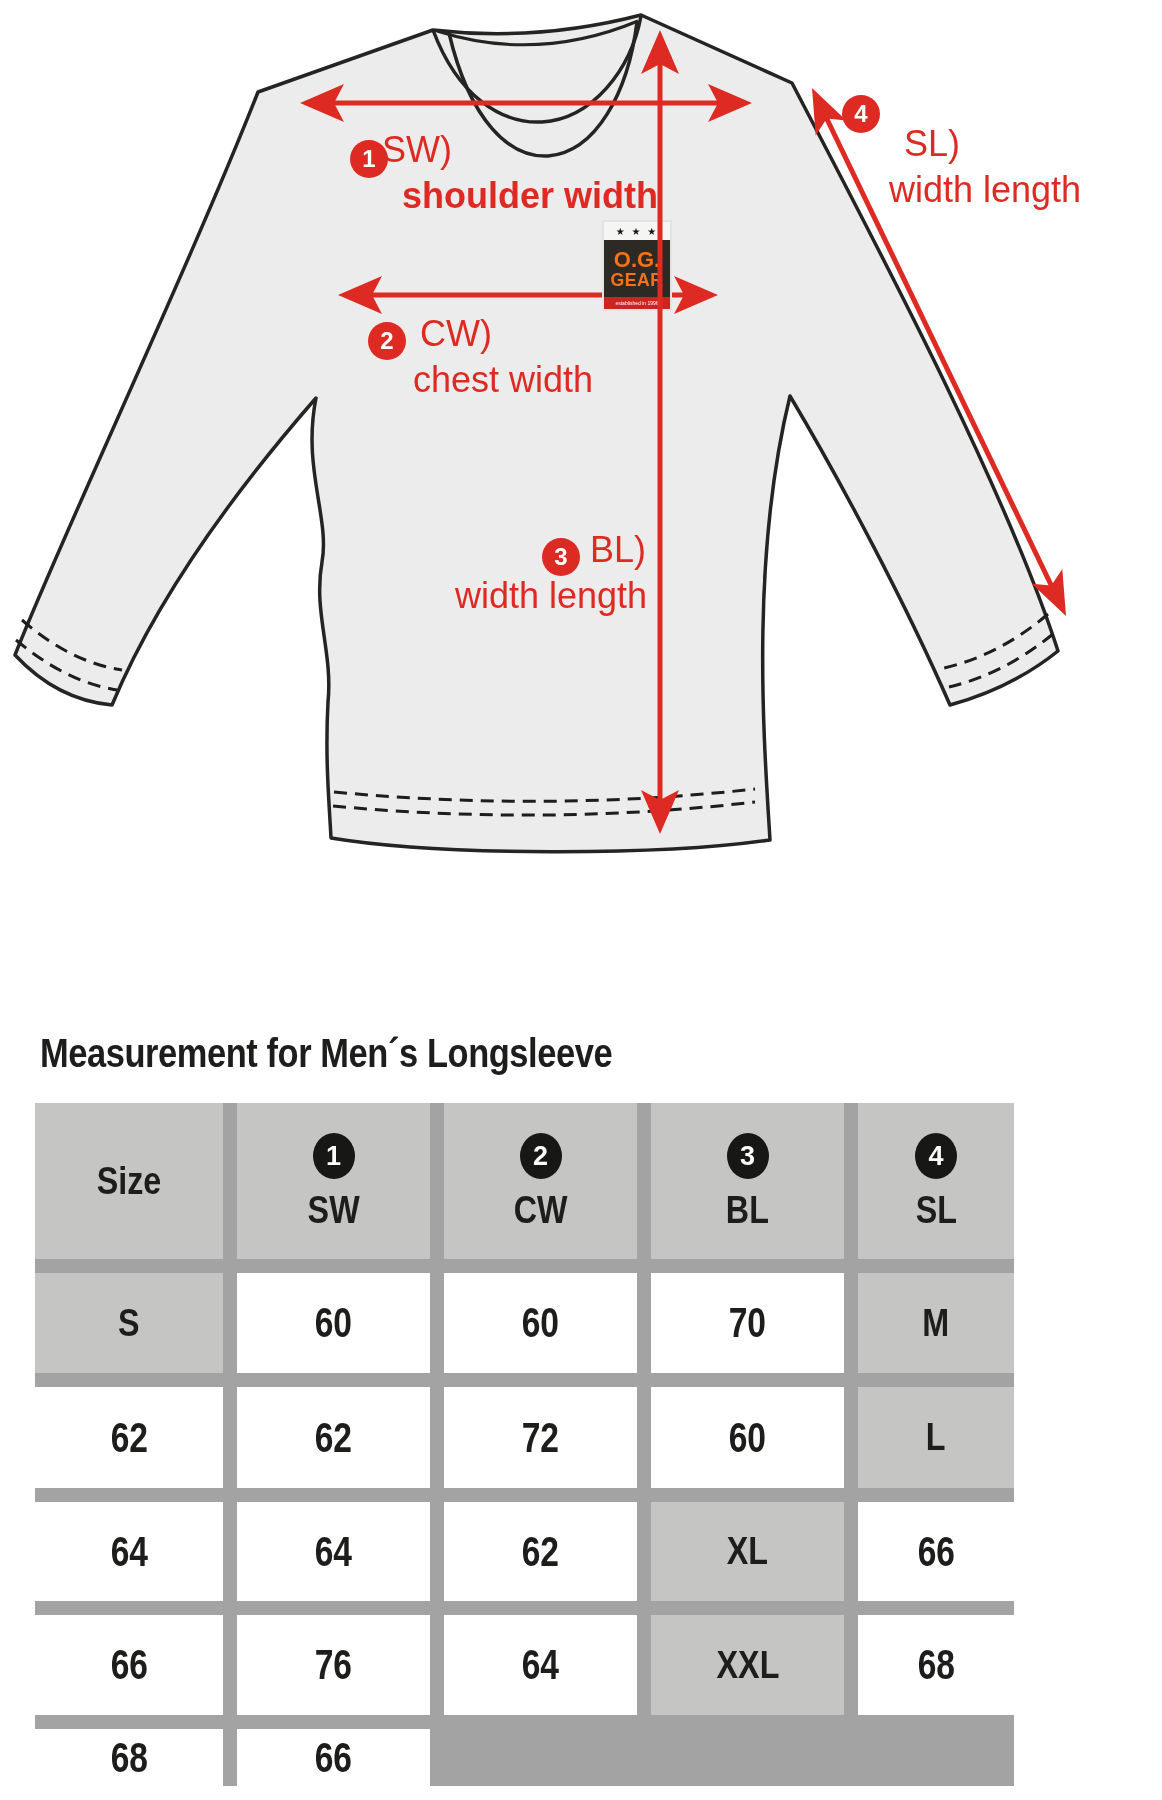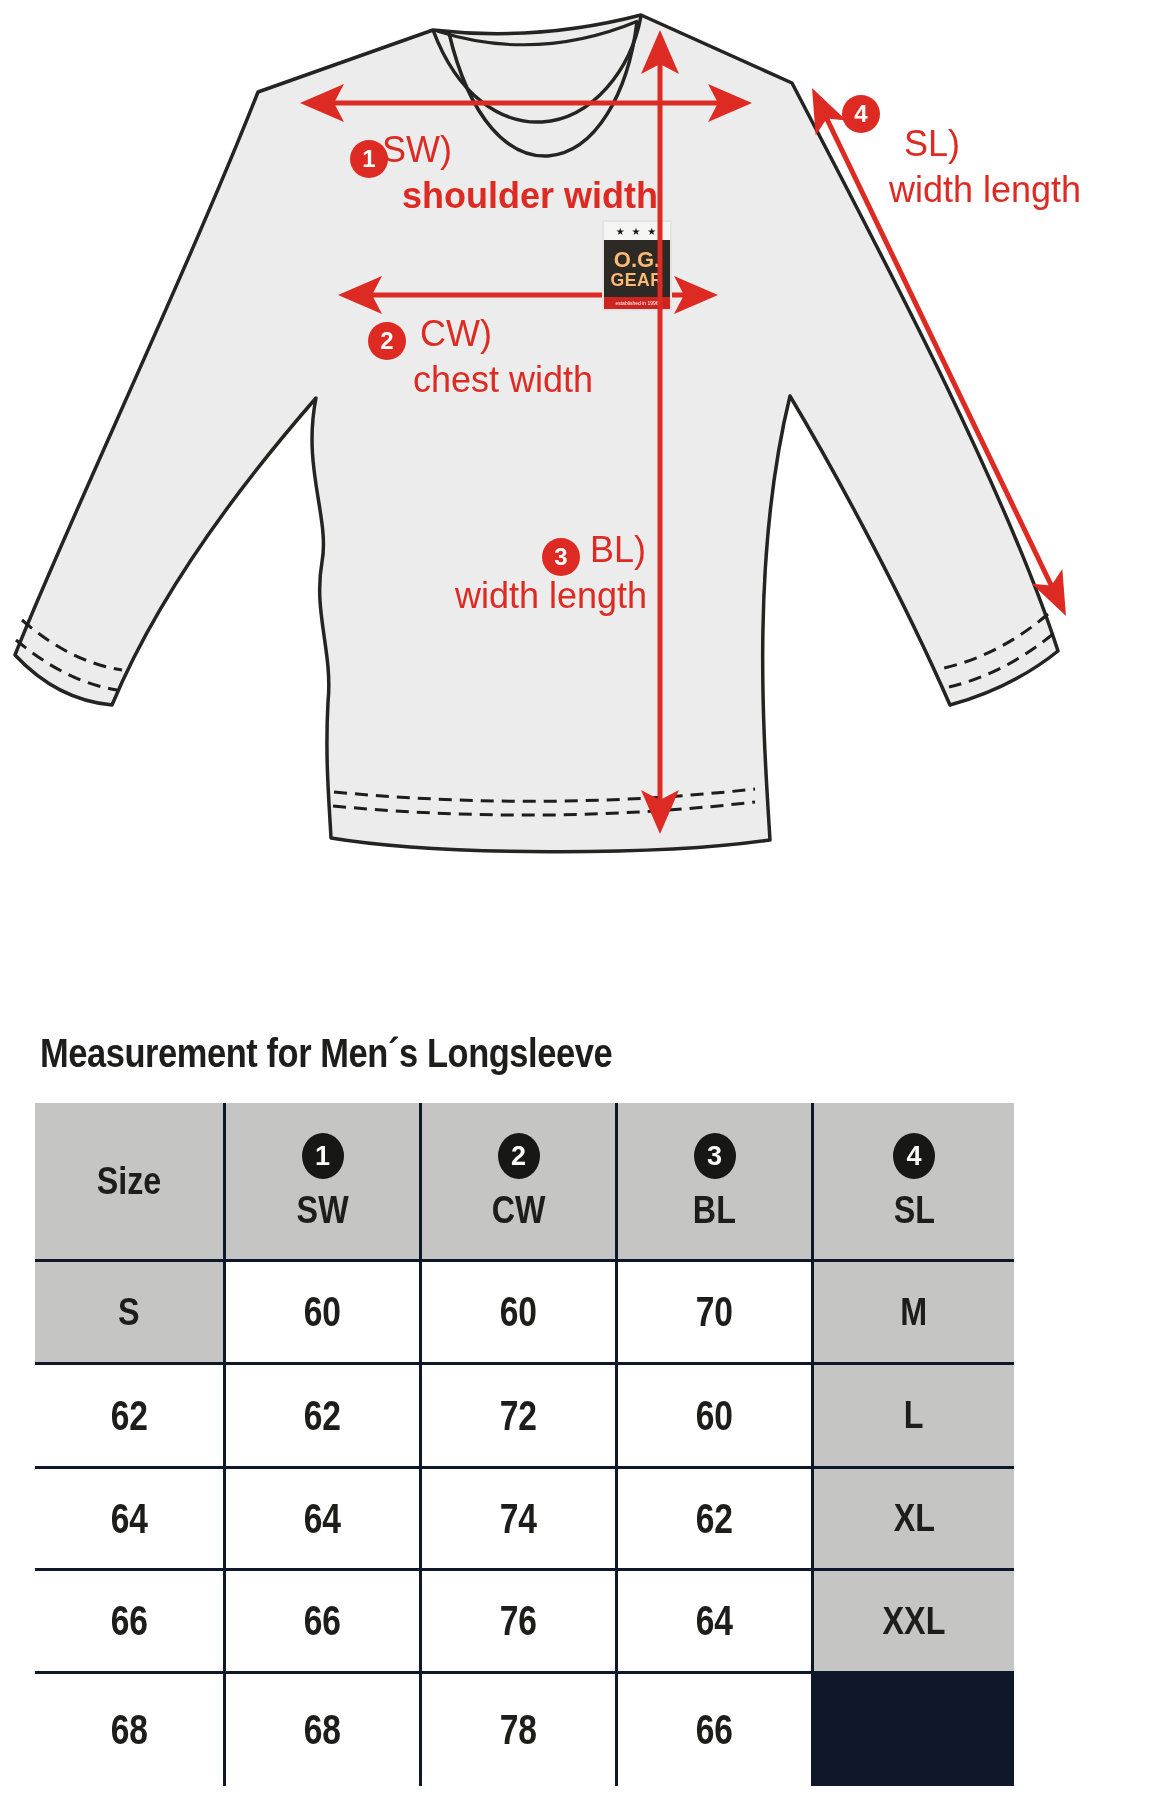--- a/index.html
+++ b/index.html
@@ -21,40 +21,40 @@
   
   #logo{
     position:absolute;left:604px;top:222px;width:66px;height:87px;
     display:flex;flex-direction:column;box-shadow:0 0 0 2px #e3e3e1;
   }
   #logo .stars{
     background:#f5f5f3;color:#17150f;height:18px;font-size:10px;letter-spacing:2px;
     display:flex;align-items:center;justify-content:center;
   }
   #logo .main{
-    flex:1;background:#2d2a25;color:#fdba74;display:flex;flex-direction:column;
+    flex:1;background:#2d2a25;color:#f97316;display:flex;flex-direction:column;
     align-items:center;justify-content:center;line-height:1.0;
   }
   #logo .main .l1{font-size:22px;font-weight:bold;}
   #logo .main .l2{font-size:18px;font-weight:bold;letter-spacing:0.5px;transform:scaleX(0.98);}
   #logo .tag{
     background:#ce2420;color:#ffffff;height:12px;font-size:5px;
     display:flex;align-items:center;justify-content:center;white-space:nowrap;overflow:hidden;
   }
   
   #title{
     position:absolute;left:40px;top:1030px;font-size:41px;font-weight:bold;color:#1d1d1b;
     transform:scaleX(0.84);transform-origin:0 50%;white-space:nowrap;letter-spacing:-0.5px;
   }
   
   #sizetable{
     position:absolute;left:35px;top:1103px;width:979px;height:683px;
-    background:#0f172a;box-sizing:border-box;
+    background:#a3a3a3;box-sizing:border-box;
     display:grid;grid-template-columns:188px 193px 193px 193px auto;
-    grid-template-rows:156px 100px 101px 99px 100px auto;gap:3px;
+    grid-template-rows:156px 100px 101px 99px 100px auto;gap:14px;
   }
   .cell{
     display:flex;align-items:center;justify-content:center;background:#ffffff;color:#1d1d1b;
   }
   .cell.gray{background:#c5c5c3;}
   .hcol{flex-direction:column;gap:12px;}
   .tbadge{
     width:42px;height:46px;border-radius:50%;background:#171715;color:#fcfcfa;
     font-weight:bold;font-size:27px;display:flex;align-items:center;justify-content:center;line-height:1;
   }
@@ -197,23 +197,20 @@
   <div class="cell gray">
       <span class="rowlabel">L</span>
     </div>
   <div class="cell">
       <span class="val">64</span>
     </div>
   <div class="cell">
       <span class="val">64</span>
     </div>
   <div class="cell">
-      <span class="val">74</span>
-    </div>
-  <div class="cell">
       <span class="val">62</span>
     </div>
 
   <div class="cell gray">
       <span class="rowlabel">XL</span>
     </div>
   <div class="cell">
       <span class="val">66</span>
     </div>
   <div class="cell">
@@ -229,18 +226,15 @@
   <div class="cell gray">
       <span class="rowlabel">XXL</span>
     </div>
   <div class="cell">
       <span class="val">68</span>
     </div>
   <div class="cell">
       <span class="val">68</span>
     </div>
   <div class="cell">
-      <span class="val">78</span>
-    </div>
-  <div class="cell">
       <span class="val">66</span>
     </div>
 </div>
 
 </body></html>

